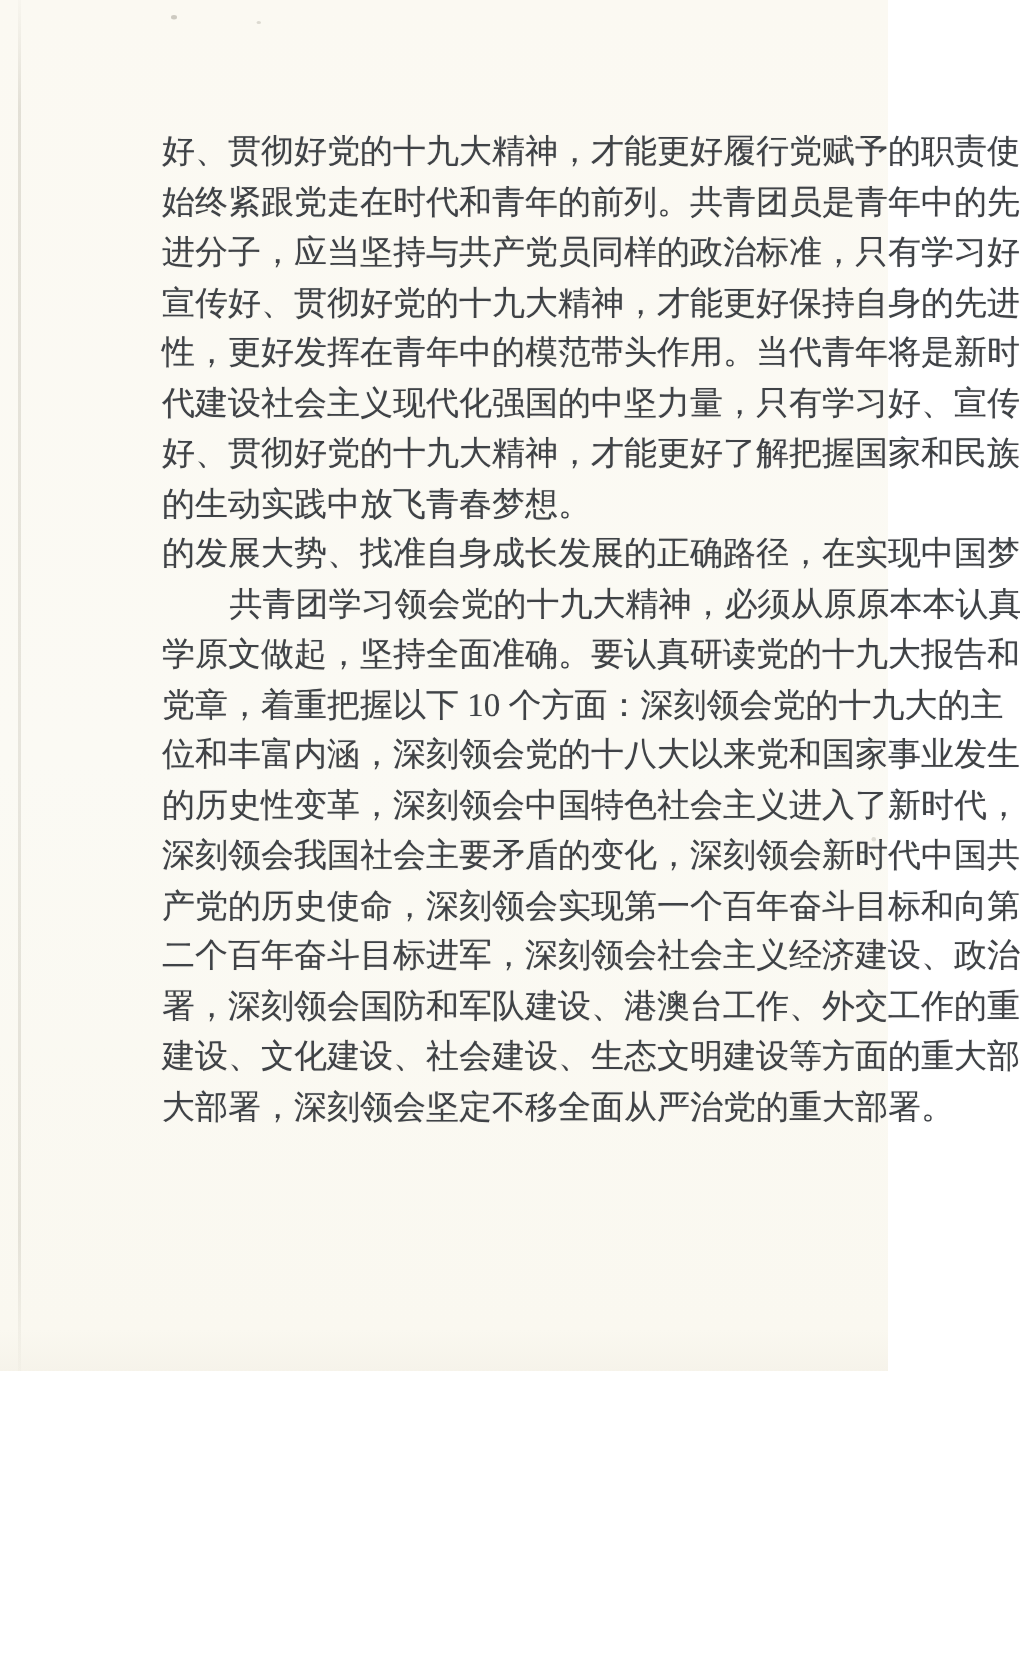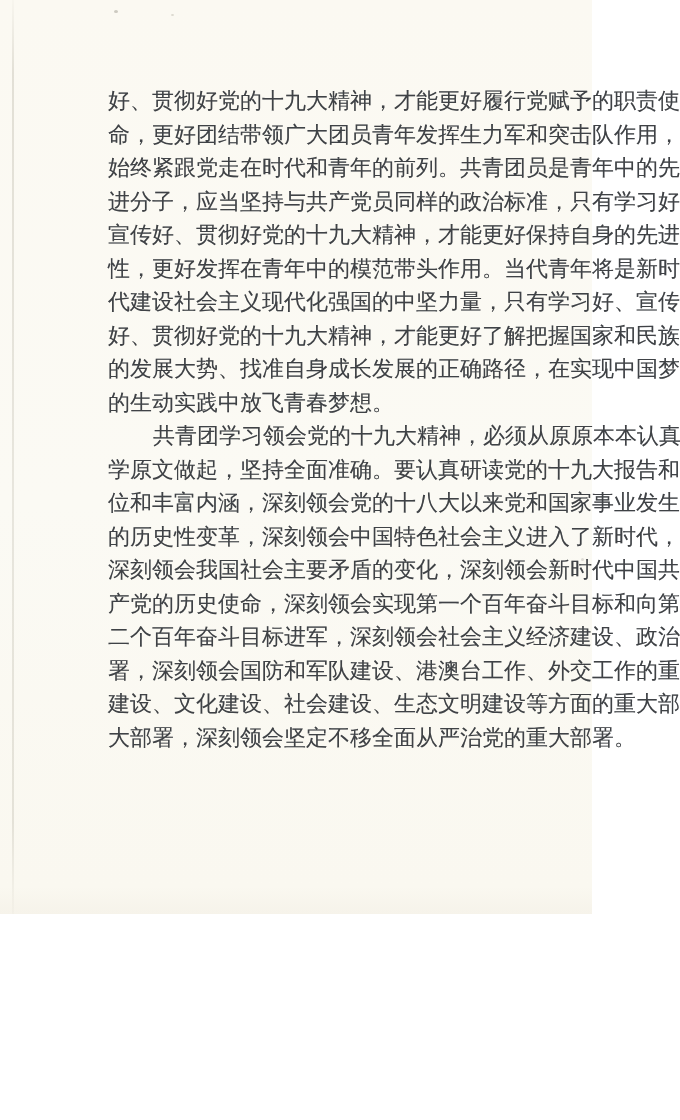--- a/index.html
+++ b/index.html
@@ -78,33 +78,33 @@
 <div class="viewport">
   <div class="paper" style="background-color: rgb(251, 249, 242);">
     <div class="crease"></div>
     <div class="speck s1"></div>
     <div class="speck s2"></div>
     <div class="speck s3"></div>
     <div class="speck s4"></div>
     <div class="text-block" style="color: rgb(63, 66, 70);">
         <div class="paragraph">
           <div class="line">好、贯彻好党的十九大精神，才能更好履行党赋予的职责使</div>
-          <div class="line">命，更好团结带领广大团员青年发挥生力军和突击队作用，</div>
           <div class="line">始终紧跟党走在时代和青年的前列。共青团员是青年中的先</div>
           <div class="line">进分子，应当坚持与共产党员同样的政治标准，只有学习好、</div>
           <div class="line">宣传好、贯彻好党的十九大精神，才能更好保持自身的先进</div>
           <div class="line">性，更好发挥在青年中的模范带头作用。当代青年将是新时</div>
           <div class="line">代建设社会主义现代化强国的中坚力量，只有学习好、宣传</div>
           <div class="line">好、贯彻好党的十九大精神，才能更好了解把握国家和民族</div>
+          <div class="line para-end">的生动实践中放飞青春梦想。</div>
           <div class="line">的发展大势、找准自身成长发展的正确路径，在实现中国梦</div>
-          <div class="line para-end">的生动实践中放飞青春梦想。</div>
         </div>
         <div class="paragraph">
           <div class="line indent">共青团学习领会党的十九大精神，必须从原原本本认真</div>
           <div class="line">学原文做起，坚持全面准确。要认真研读党的十九大报告和</div>
+          <div class="line">党章，着重把握以下 10 个方面：深刻领会党的十九大的主</div>
           <div class="line">位和丰富内涵，深刻领会党的十八大以来党和国家事业发生</div>
           <div class="line">的历史性变革，深刻领会中国特色社会主义进入了新时代，</div>
           <div class="line">深刻领会我国社会主要矛盾的变化，深刻领会新时代中国共</div>
           <div class="line">产党的历史使命，深刻领会实现第一个百年奋斗目标和向第</div>
           <div class="line">二个百年奋斗目标进军，深刻领会社会主义经济建设、政治</div>
           <div class="line">署，深刻领会国防和军队建设、港澳台工作、外交工作的重</div>
           <div class="line">建设、文化建设、社会建设、生态文明建设等方面的重大部</div>
           <div class="line para-end">大部署，深刻领会坚定不移全面从严治党的重大部署。</div>
         </div>
       </div>

